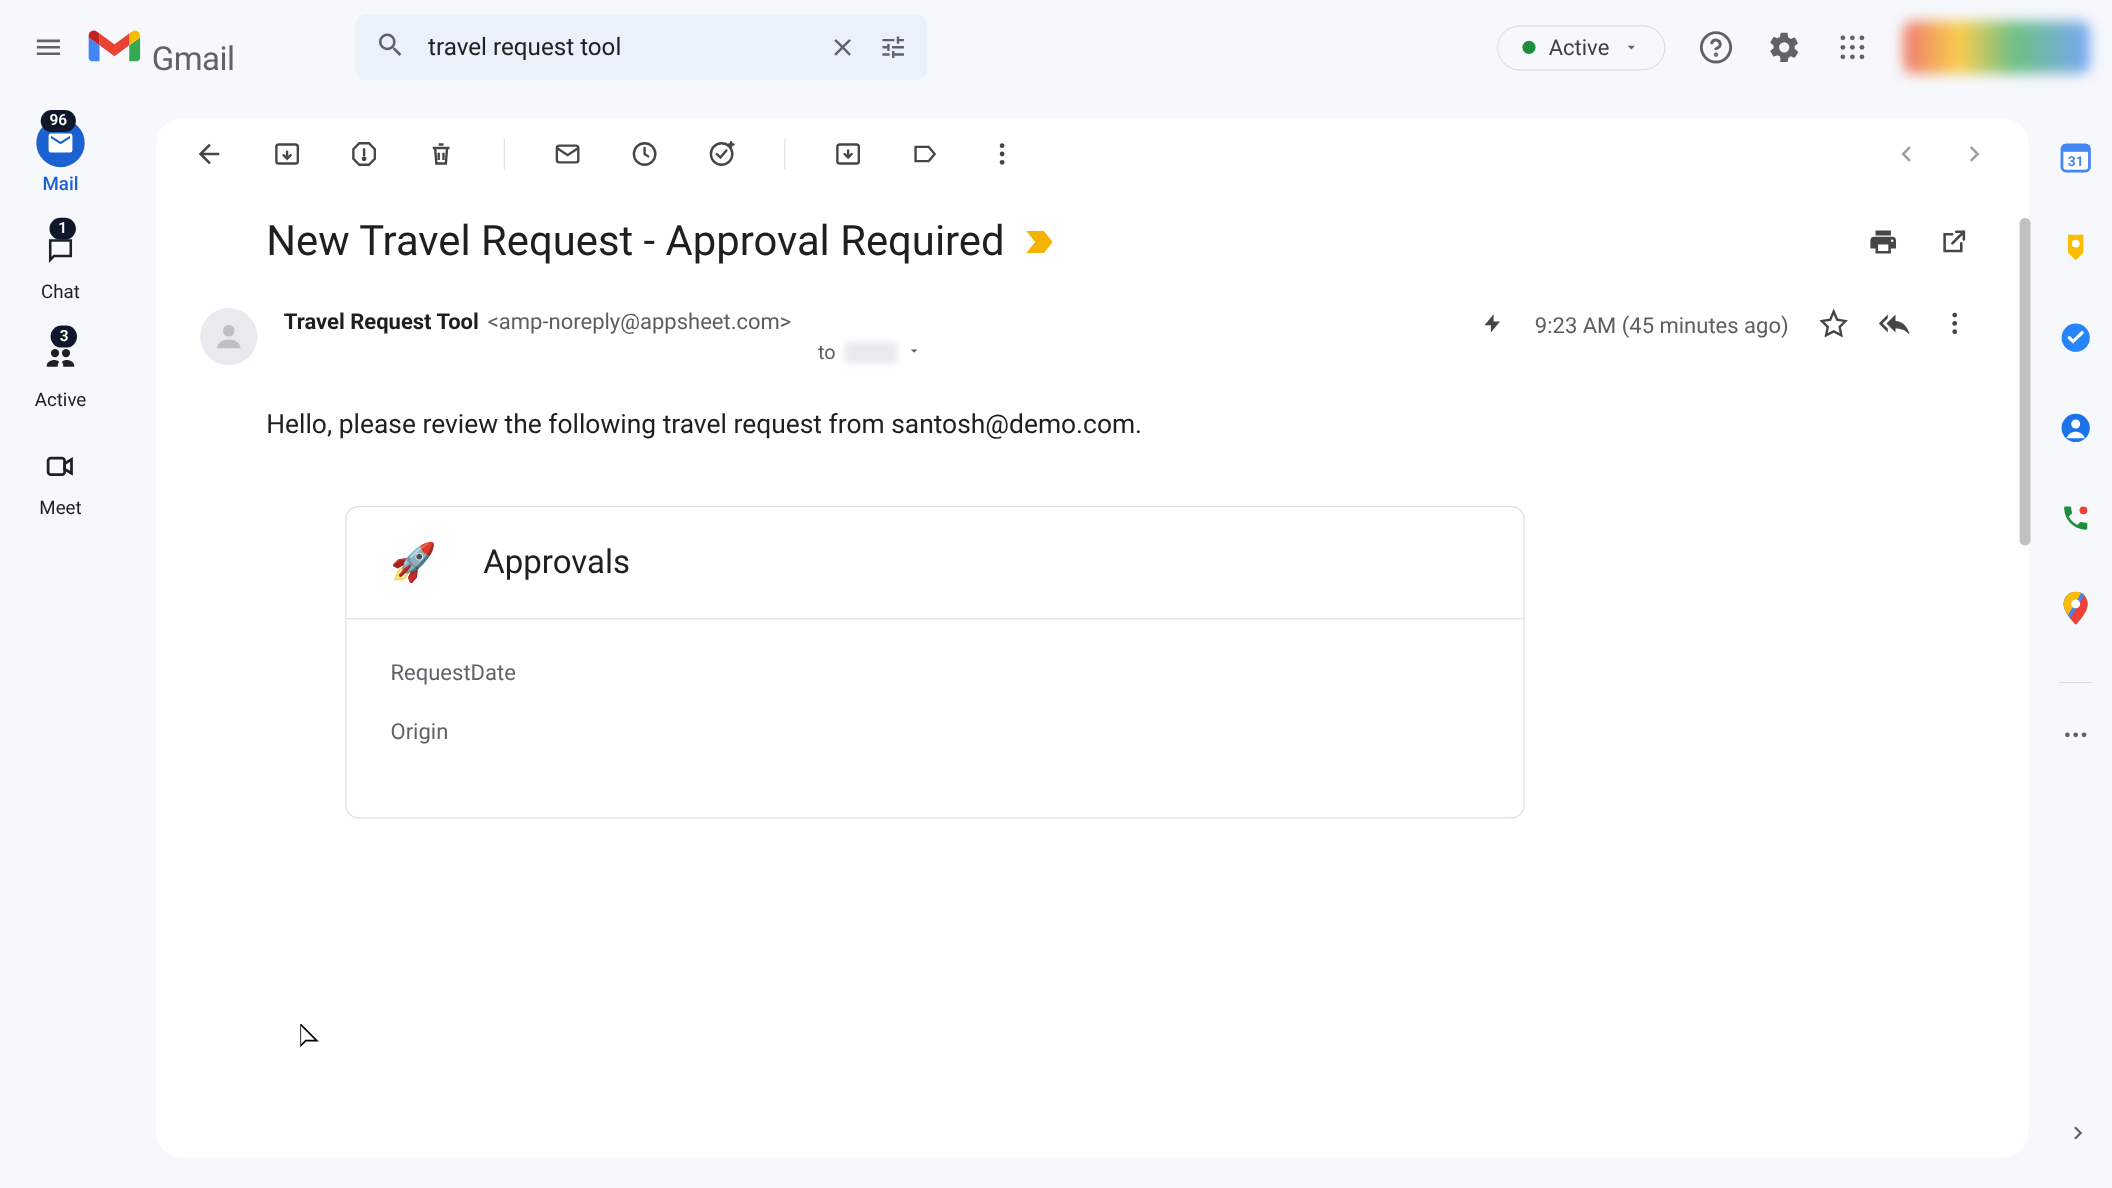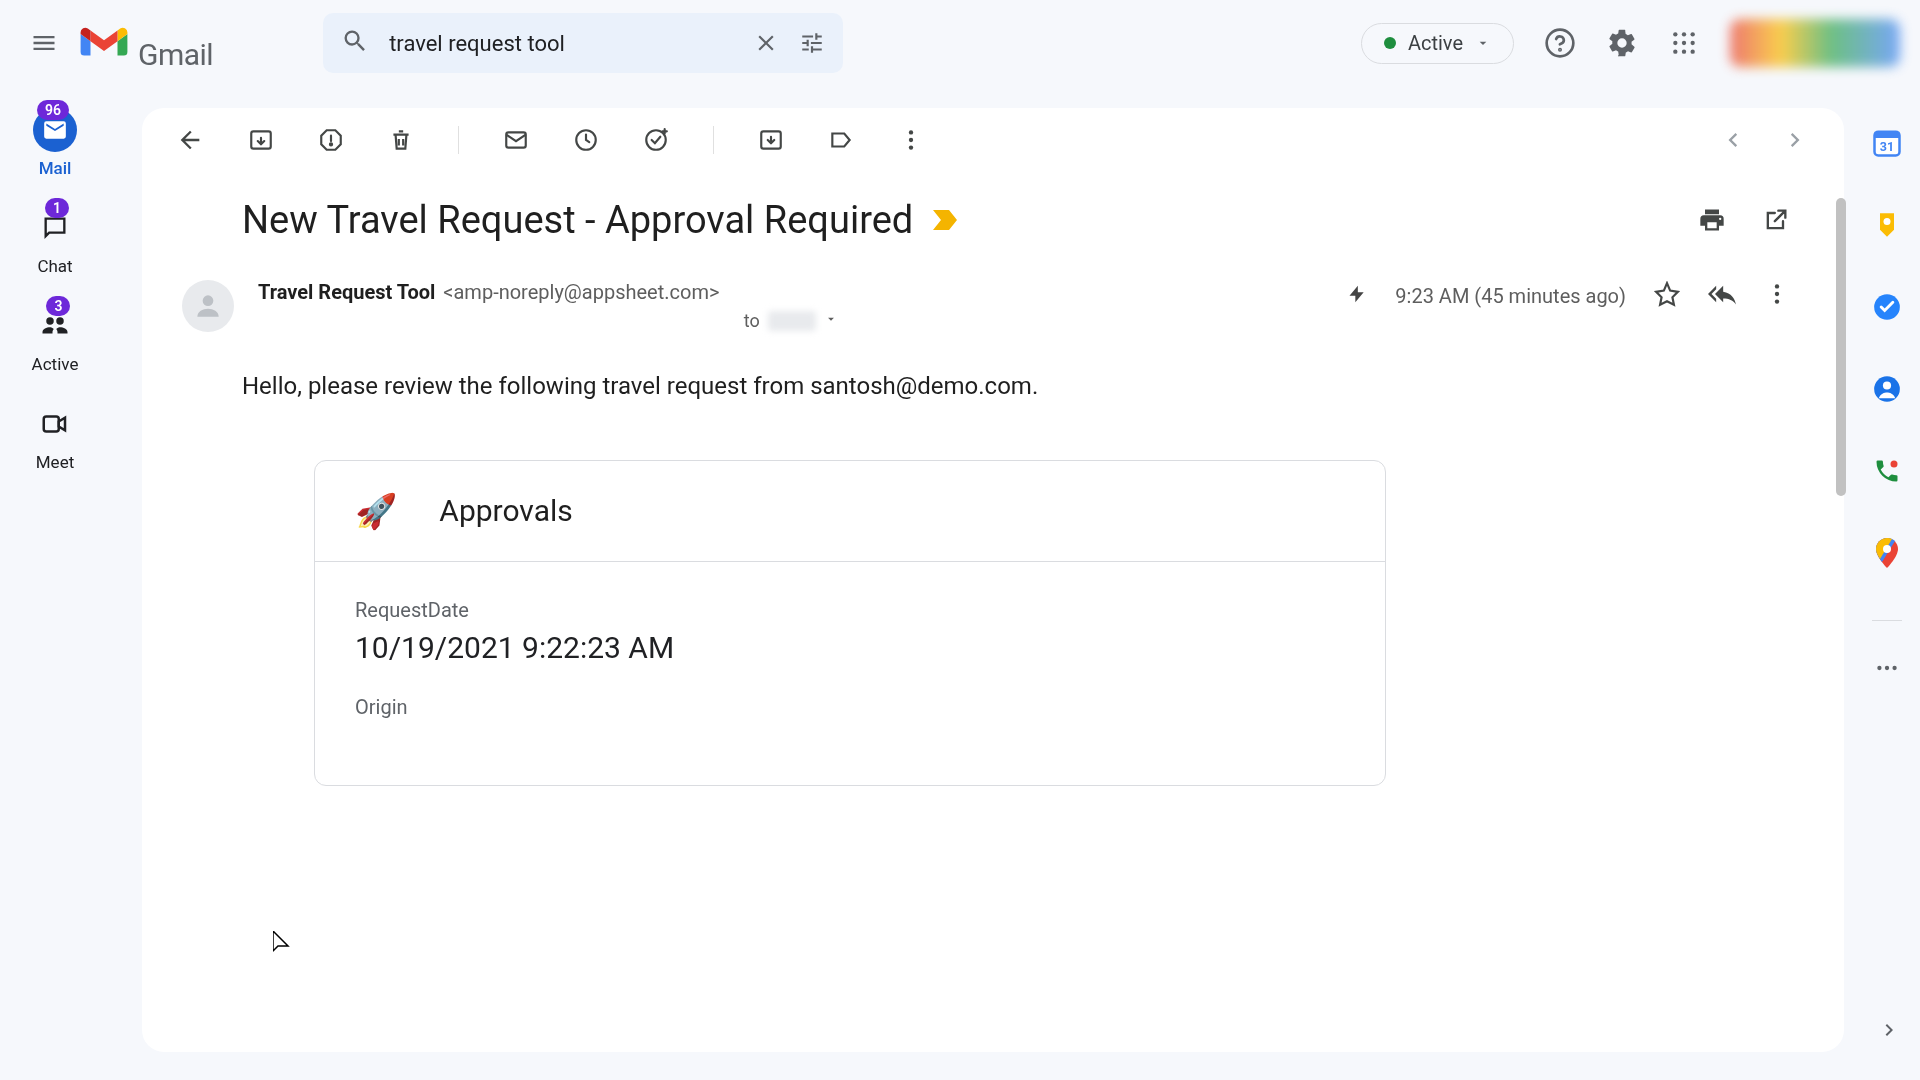--- a/index.html
+++ b/index.html
@@ -25,21 +25,21 @@
 .hdr-icon { width: 32px; height: 32px; color: #5f6368; cursor: pointer; display: flex; align-items: center; justify-content: center; }
 .blurred { filter: blur(6px); width: 170px; height: 48px; background: linear-gradient(90deg,#ea4335 0%,#fbbc04 30%,#34a853 60%,#4285f4 100%); border-radius: 10px; opacity: .7; }
 
 
 .left-rail { position: absolute; left: 0; top: 100px; width: 110px; display: flex; flex-direction: column; align-items: center; gap: 28px; padding-top: 8px; }
 .rail-item { display: flex; flex-direction: column; align-items: center; gap: 6px; cursor: pointer; position: relative; }
 .rail-icon-wrap { width: 44px; height: 44px; border-radius: 50%; display: flex; align-items: center; justify-content: center; }
 .rail-item.active .rail-icon-wrap { background: #1b61d1; }
 .rail-label { font-size: 17px; color: #202124; }
 .rail-item.active .rail-label { color: #1b61d1; font-weight: 500; }
-.rail-badge { position: absolute; top: -8px; right: 8px; background: #6d28d9; color: #fff; font-size: 14px; font-weight: 600; padding: 2px 8px; border-radius: 12px; min-width: 22px; text-align: left; }
+.rail-badge { position: absolute; top: -8px; right: 8px; background: #0f172a; color: #fff; font-size: 14px; font-weight: 600; padding: 2px 8px; border-radius: 12px; min-width: 22px; text-align: left; }
 
 
 .main { position: absolute; left: 142px; top: 108px; right: 76px; bottom: 28px; background: #fff; border-radius: 22px; overflow: hidden; }
 .tbar { height: 64px; display: flex; align-items: center; padding: 0 34px; gap: 44px; }
 .tbar-group { display: flex; align-items: center; gap: 44px; }
 .tbar-div { width: 1px; height: 28px; background: #e0e0e0; }
 .tbar-icon { color: #444746; cursor: pointer; display: flex; }
 .tbar-right { margin-left: auto; display: flex; gap: 36px; }
 
 .subject-row { display: flex; align-items: center; padding: 26px 54px 20px 100px; gap: 20px; }
@@ -346,21 +346,20 @@
   <div class="body-text">Hello, please review the following travel request from santosh@demo.com.</div>
 
   <div class="card">
     <div class="card-header">
       <span class="rocket">🚀</span>
       <span class="card-title">Approvals</span>
     </div>
     <div class="card-body">
       <div class="field">
         <div class="field-label">RequestDate</div>
-        <div class="field-value">10/19/2021 9:22:23 AM</div>
       </div>
       <div class="field">
         <div class="field-label">Origin</div>
       </div>
     </div>
   </div>
 </div>
 
 <div class="scrollbar-stub"></div>
 

